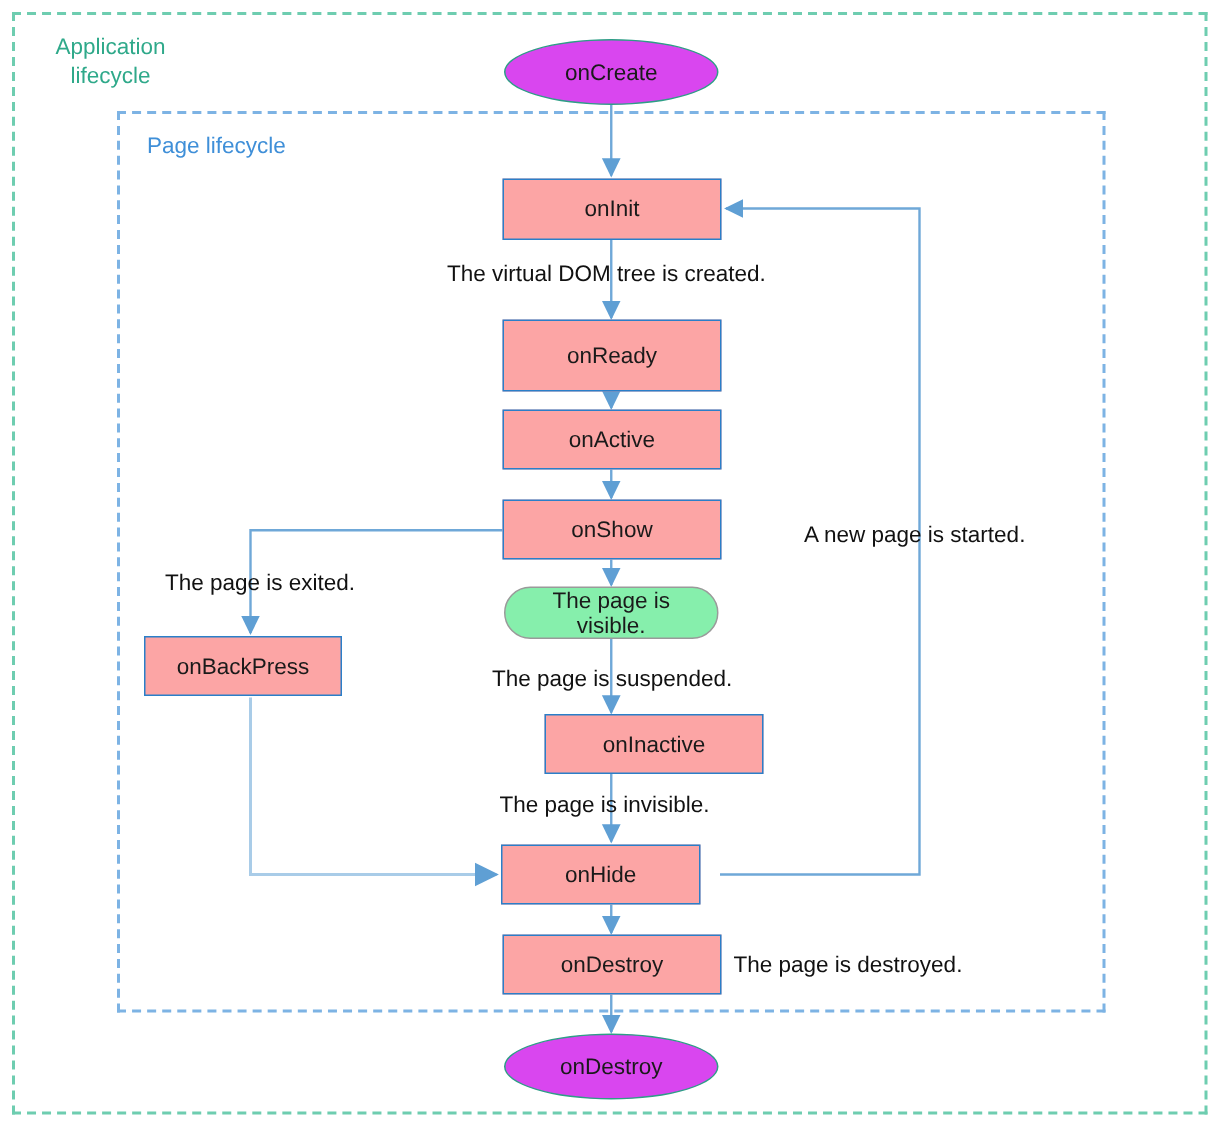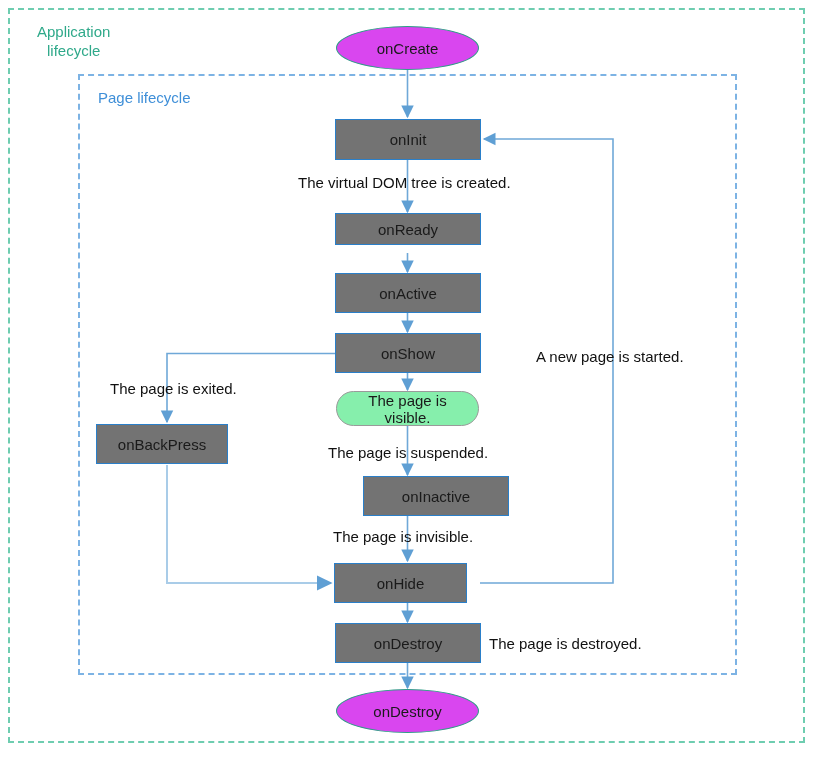--- a/index.html
+++ b/index.html
@@ -68,21 +68,21 @@
     position: absolute;
     box-sizing: border-box;
     display: flex;
     align-items: center;
     justify-content: center;
     text-align: center;
     color: #1a1a1a;
     font-size: 15px;
   }
   .node-rect {
-    background: #737373;
+    background: #fca5a5;
     border: 1.5px solid #2a7fc9;
   }
   .node-ellipse {
     background: #d946ef;
     border: 1.5px solid #2e9e86;
     border-radius: 50%;
   }
   .node-round {
     background: #86efac;
     border: 1.5px solid #9a9a9a;
@@ -152,21 +152,21 @@
   </svg>
 
   <div class="node node-ellipse" style="left:336px; top:26px; width:143px; height:44px;">
     <span>onCreate</span>
   </div>
 
   <div class="node node-rect" style="left:335px; top:119px; width:146px; height:41px;">
     <span>onInit</span>
   </div>
 
-  <div class="node node-rect" style="left:335px; top:213px; width:146px; height:32px;">
+  <div class="node node-rect" style="left:335px; top:213px; width:146px; height:48px;">
     <span>onReady</span>
   </div>
 
   <div class="node node-rect" style="left:335px; top:273px; width:146px; height:40px;">
     <span>onActive</span>
   </div>
 
   <div class="node node-rect" style="left:335px; top:333px; width:146px; height:40px;">
     <span>onShow</span>
   </div>

